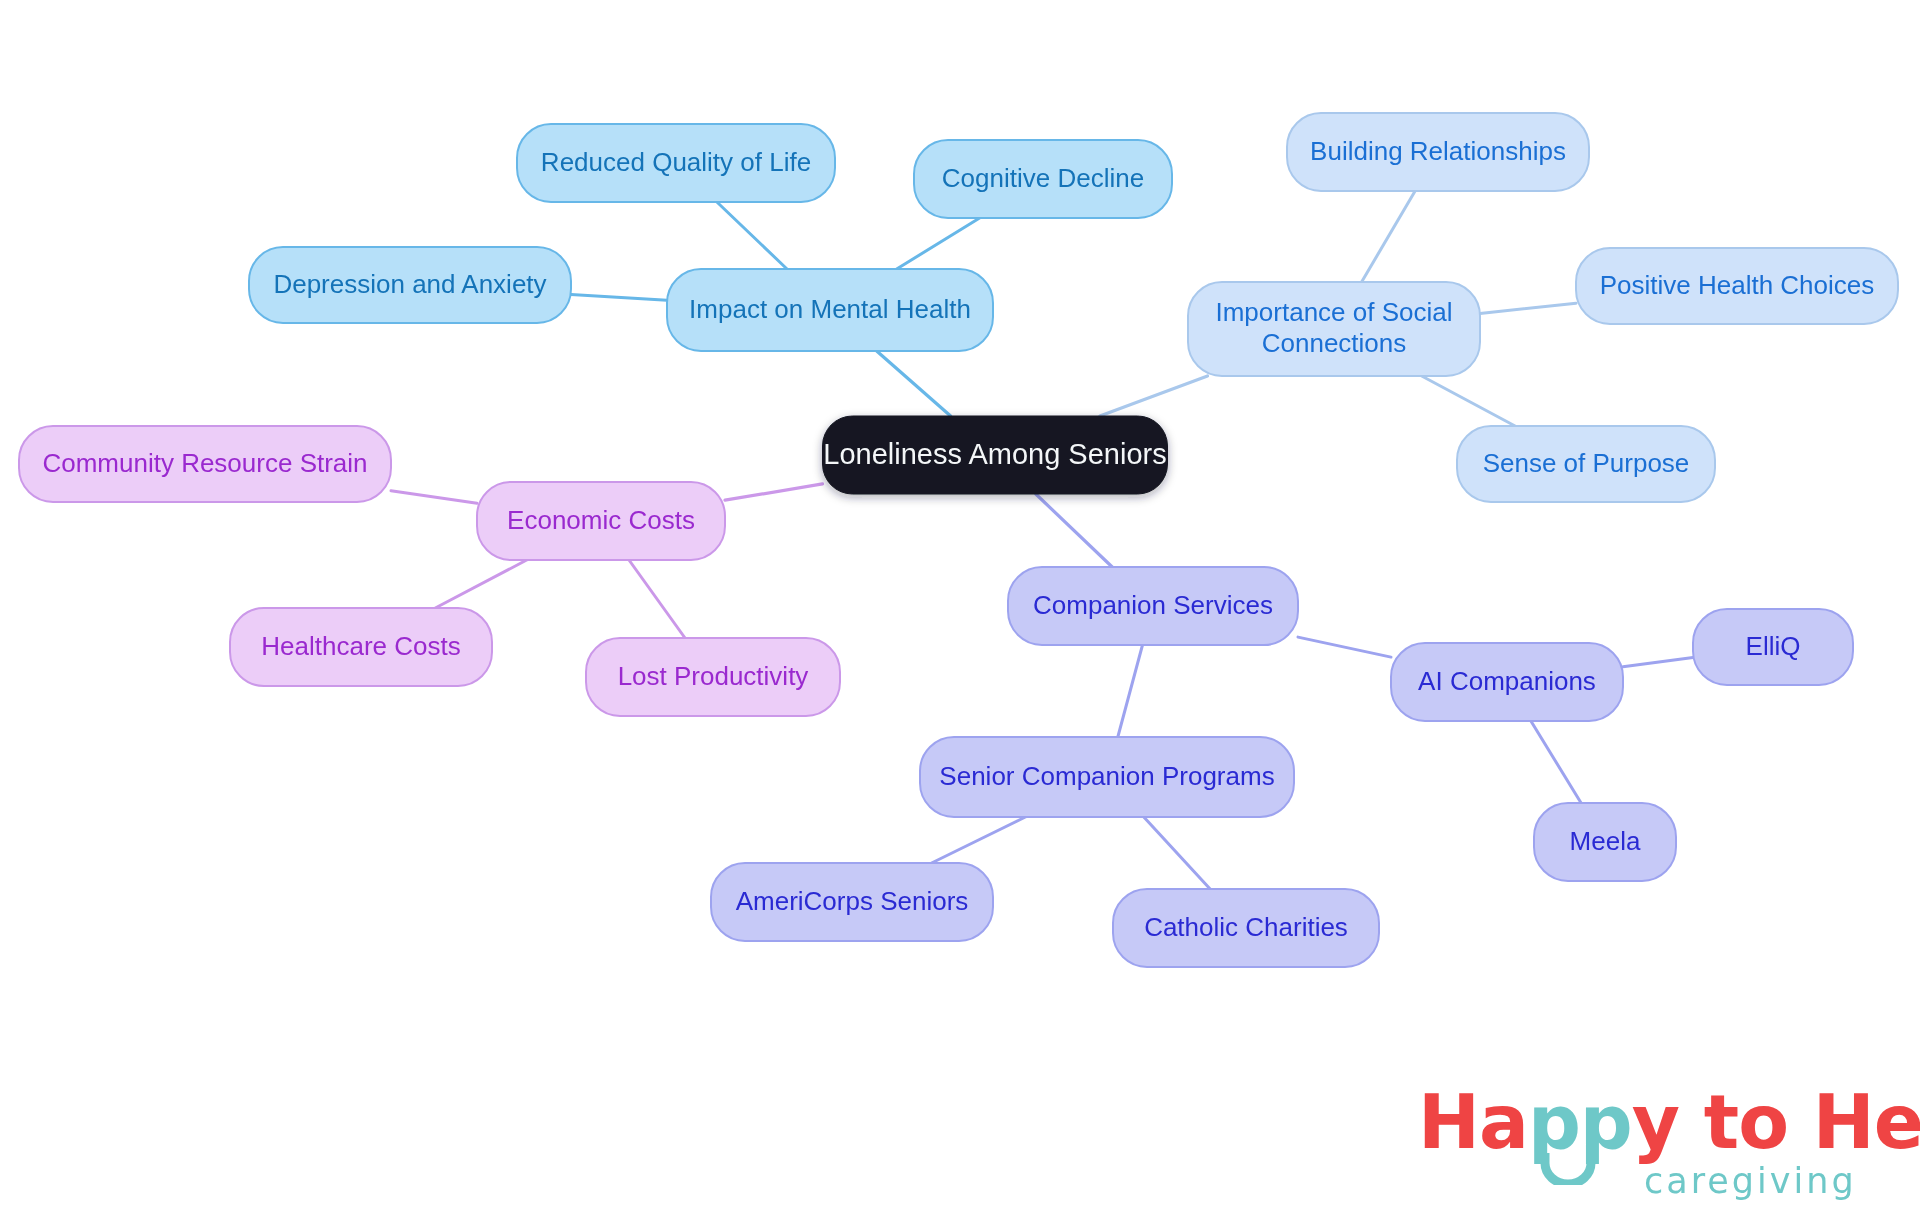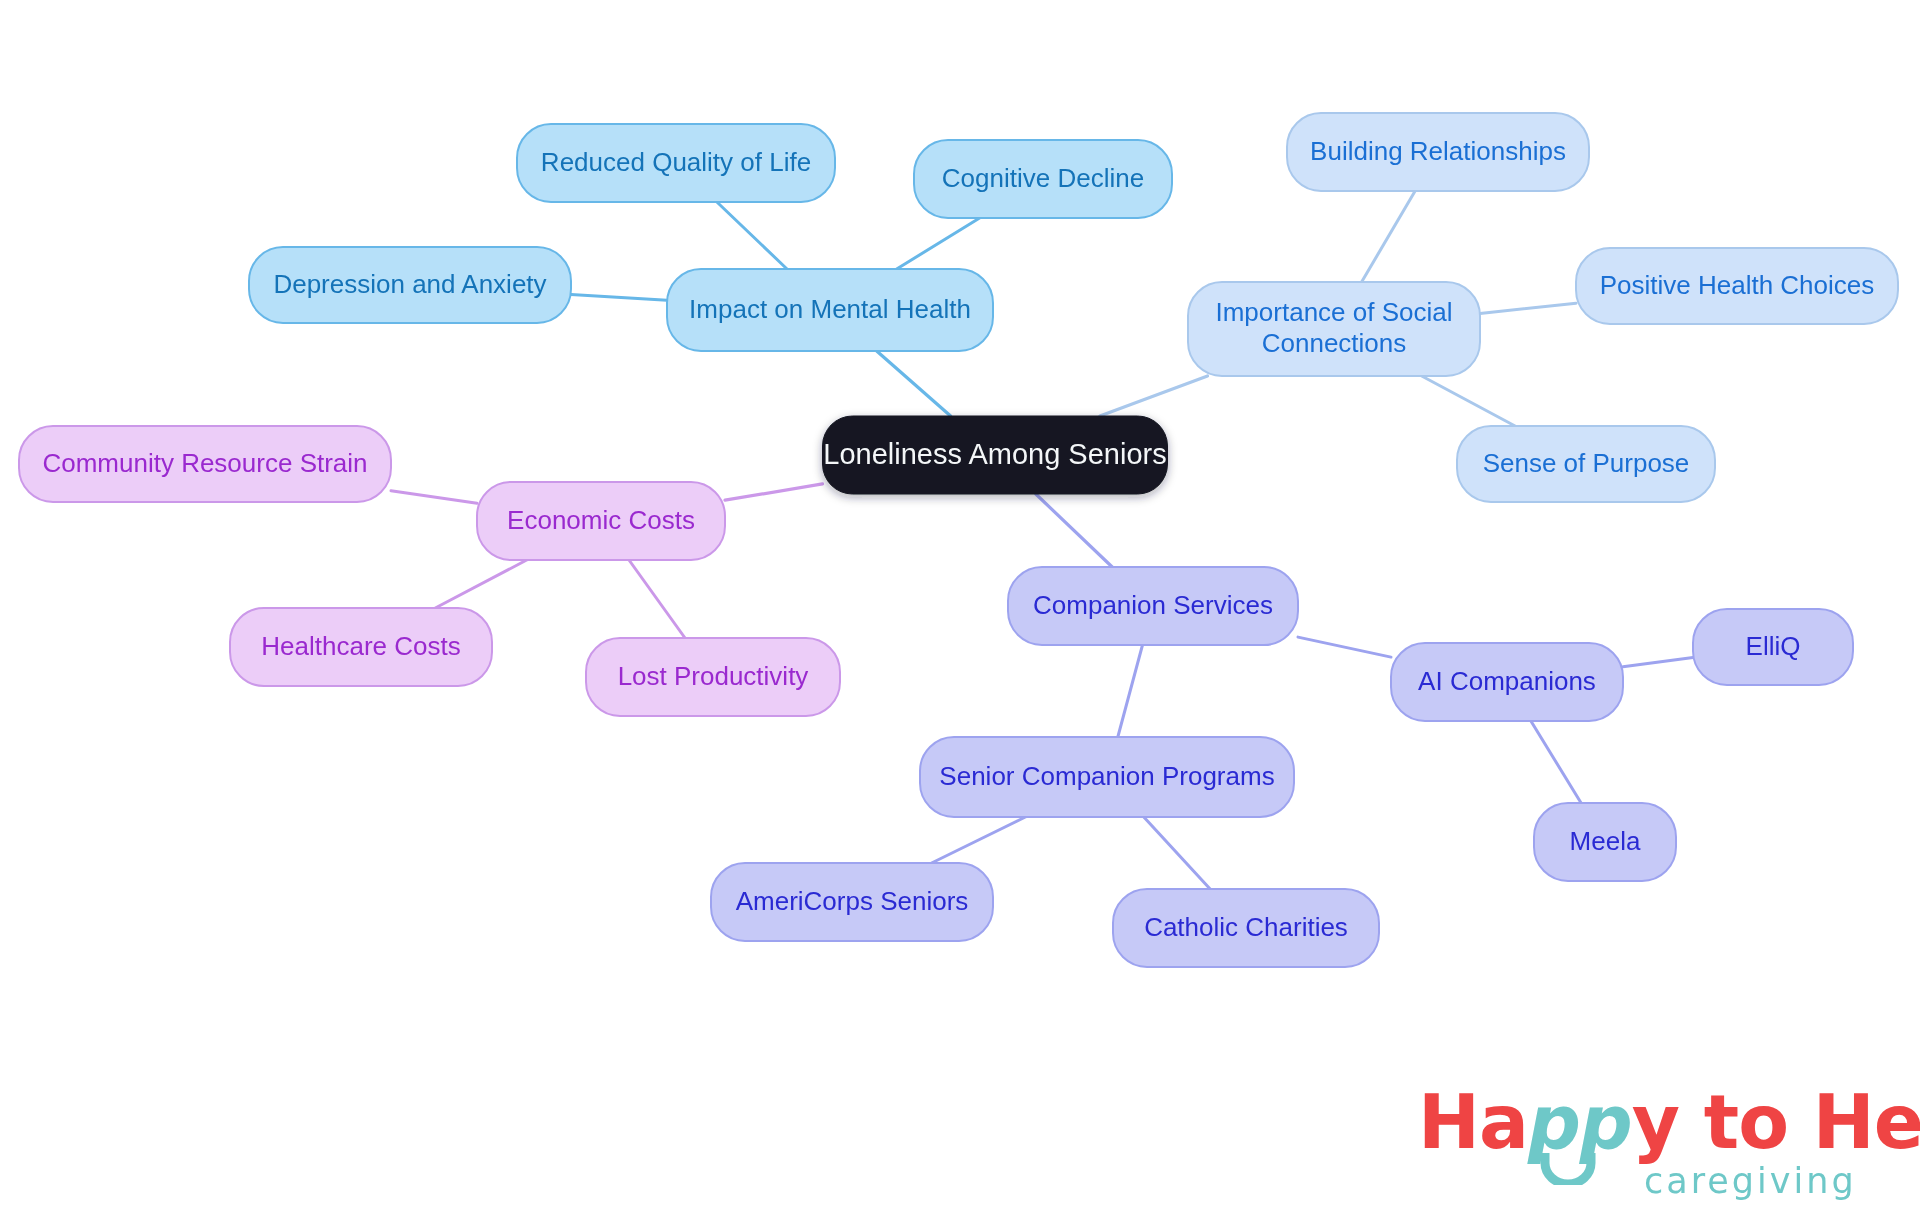--- a/index.html
+++ b/index.html
@@ -54,21 +54,21 @@
     left: 0;
     top: 0;
     font-family: "DejaVu Sans", sans-serif;
     font-weight: bold;
     font-size: 74px;
     letter-spacing: -1px;
     line-height: 1;
     white-space: nowrap;
   }
   .logo-coral { color: #ef4444; }
-  .logo-teal  { color: #6ec8c8; font-style: italic; }
+  .logo-teal  { color: #6ec8c8; }
   #logo-smile {
     position: absolute;
     left: 122px;
     top: 66px;
     width: 56px;
     height: 34px;
   }
   #logo-tagline {
     position: absolute;
     left: 226px;

